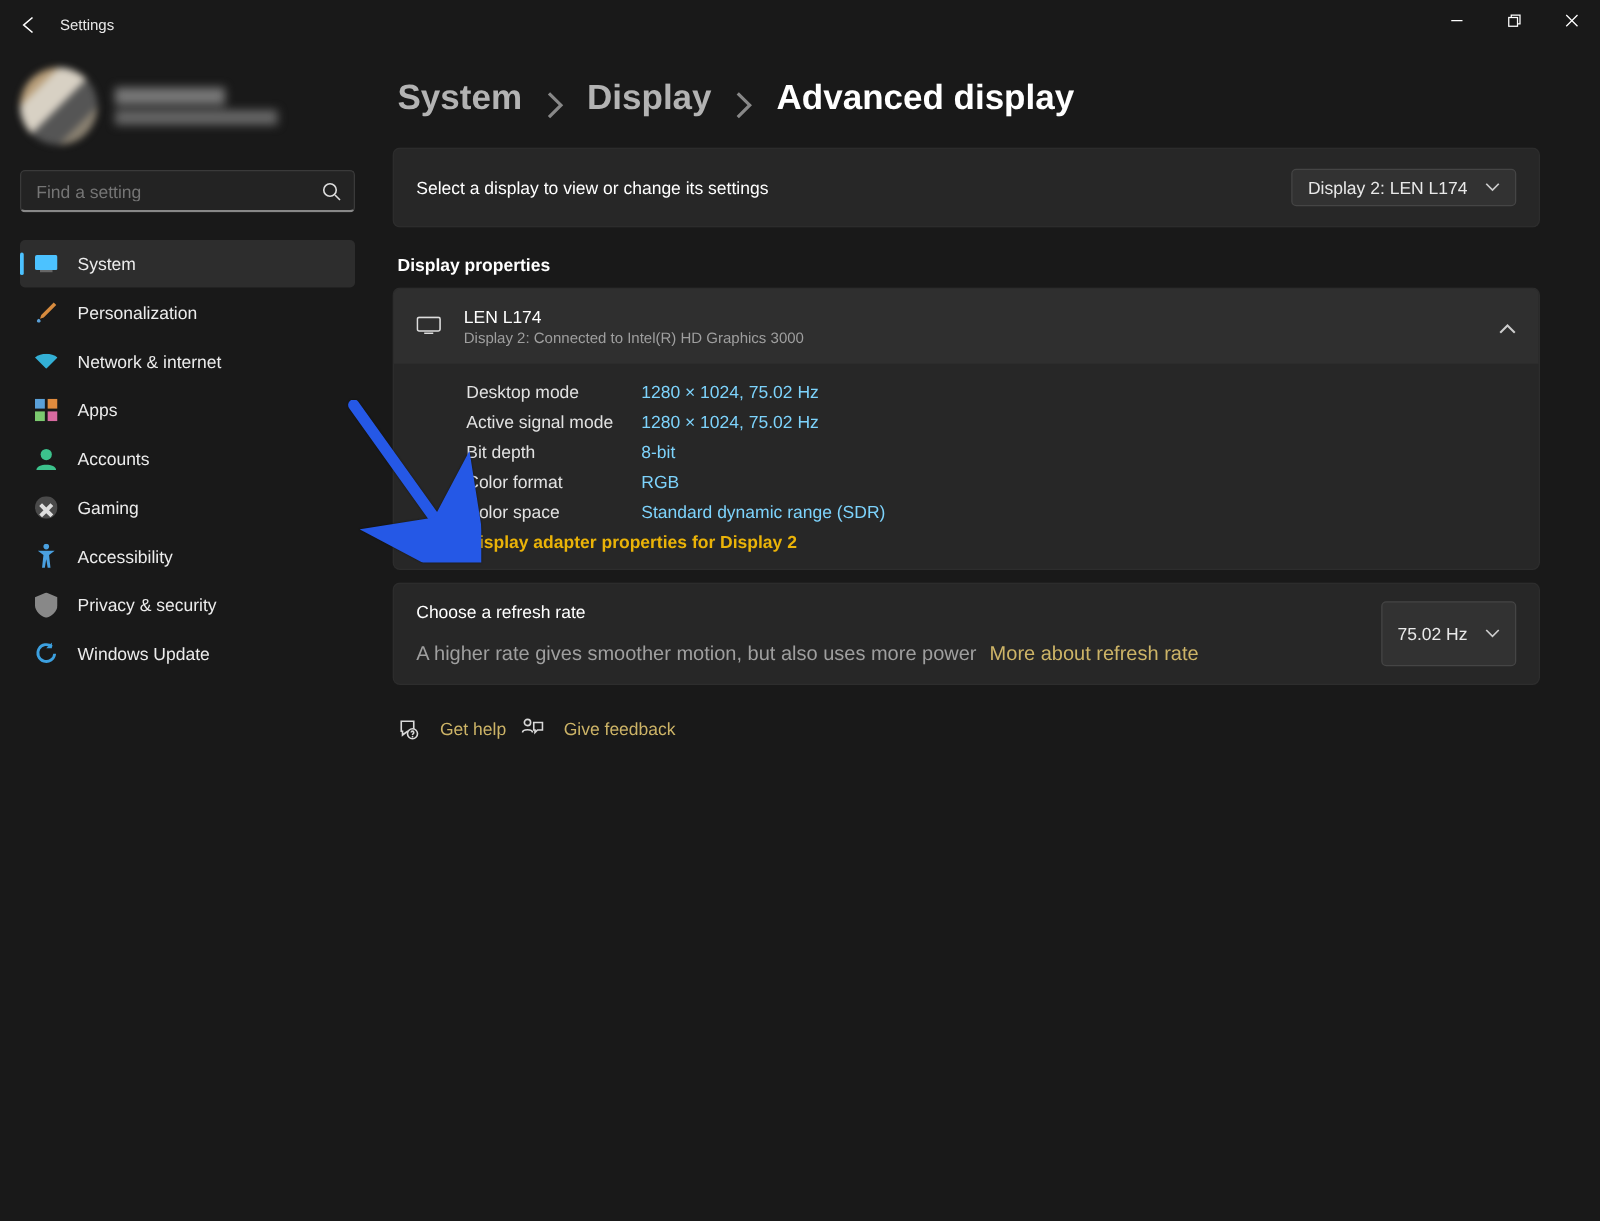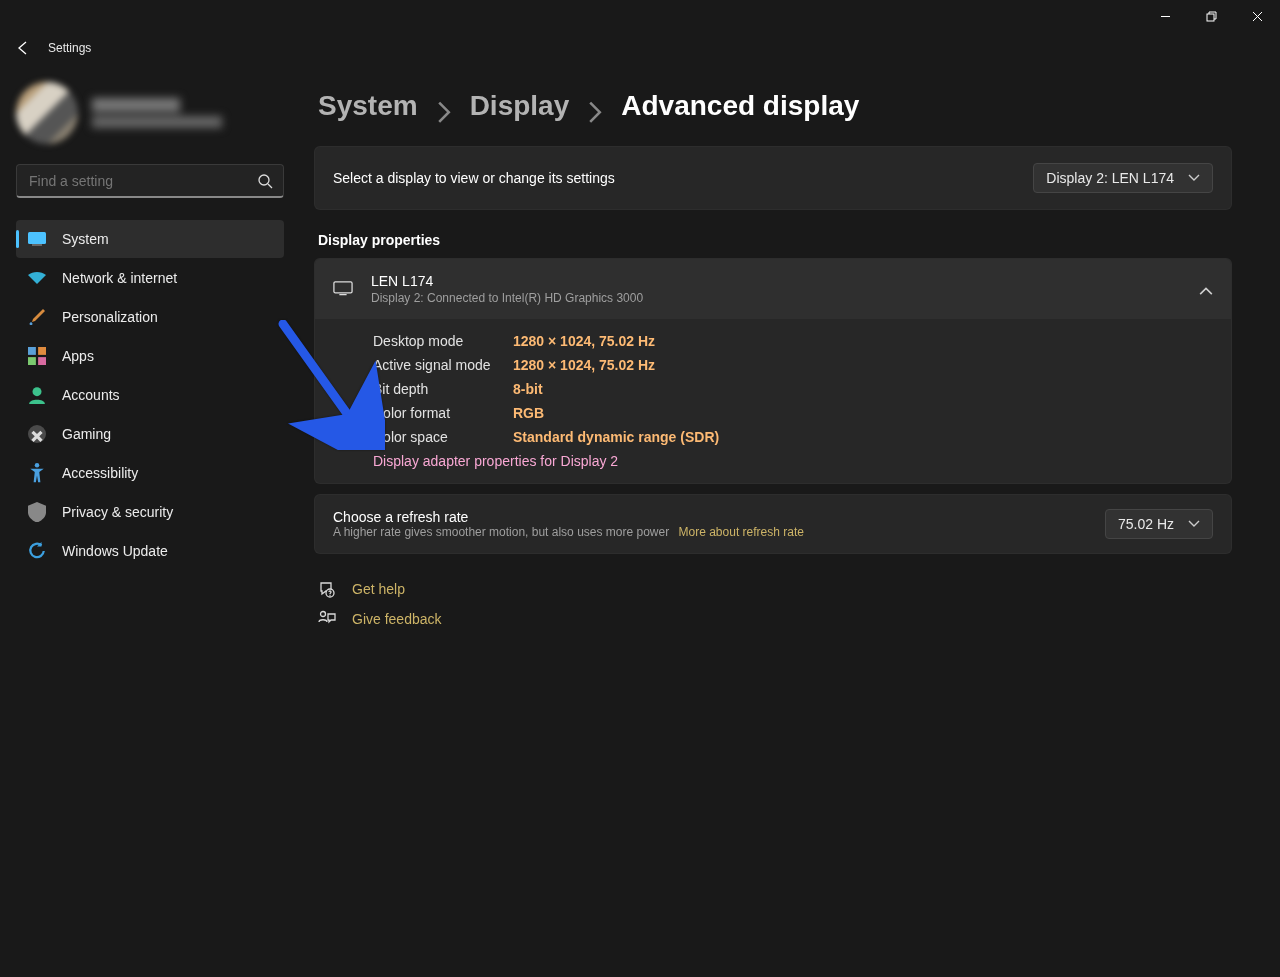--- a/index.html
+++ b/index.html
@@ -22,21 +22,21 @@
     background:var(--bg);
     color:var(--text);
     font-family:"Segoe UI",Segoe,Arial,sans-serif;
     font-size:14px;
     overflow:hidden;
     position:relative;
   }
   
   .titlebar{
     height:40px;display:flex;align-items:center;
-    padding-left:14px;gap:18px;margin-top:28px;
+    padding-left:14px;gap:18px;
   }
   .titlebar .back{width:16px;height:16px;color:var(--text);}
   .titlebar .app-title{opacity:.9;font-size:12px;}
   .window-controls{position:absolute;top:0;right:0;display:flex;}
   .window-controls .wc{width:46px;height:32px;display:flex;align-items:center;justify-content:center;color:#fff;}
   .wc svg{width:11px;height:11px;}
   
   .app{display:flex;height:calc(977px - 40px);}
   .sidebar{width:300px;padding:14px 16px 0 16px;}
   .user-card{display:flex;align-items:center;gap:14px;margin-bottom:20px;}
@@ -101,31 +101,31 @@
     background:#2f2f2f;cursor:pointer;
   }
   .card-head .hicon{width:20px;height:16px;color:#ddd;}
   .card-head .htext{flex:1;}
   .card-head .hname{font-size:14px;color:#fff;}
   .card-head .hsub{font-size:12px;color:var(--text-faint);margin-top:2px;}
   .card-head .chev{width:14px;height:14px;color:#ccc;}
   .card-body{padding:10px 18px 14px 58px;}
   .kv{display:flex;gap:0;padding:4px 0;font-size:14px;}
   .kv .k{width:140px;color:#e2e2e2;}
-  .kv .v{color:#fdba74;font-weight:bold;}
-  .card-body .adapter-link{color:#f9a8d4;font-size:14px;margin-top:4px;display:inline-block;cursor:pointer;}
+  .kv .v{color:#7dd3fc;}
+  .card-body .adapter-link{color:#eab308;font-size:14px;margin-top:4px;display:inline-block;cursor:pointer;font-weight:bold;}
   .refresh{
     background:var(--panel);border-radius:6px;padding:14px 18px;
     display:flex;justify-content:space-between;
     border:1px solid rgba(255,255,255,.03);margin-bottom:26px;
   }
   .refresh .rt{font-size:14px;}
-  .refresh .rs{font-size:12px;color:var(--text-faint);margin-top:0;}
+  .refresh .rs{font-size:16px;color:var(--text-faint);margin-top:18px;}
   .refresh .rs a{color:#cdb467;text-decoration:none;margin-left:6px;cursor:pointer;}
-  .footer-links{display:flex;flex-direction:column;gap:12px;margin-left:4px;}
+  .footer-links{display:flex;flex-direction:row;gap:12px;margin-left:4px;}
   .flink{display:flex;align-items:center;gap:16px;font-size:14px;color:#cdb467;cursor:pointer;}
   .flink .ficon{width:18px;height:18px;color:#d9d9d9;}
   
   .arrow-overlay{
     position:absolute;pointer-events:none;
     left:275px;top:320px;width:110px;height:130px;
     color:#2558e6;
   }
   .arrow-overlay svg{width:100%;height:100%;filter:drop-shadow(0 0 1px rgba(0,0,0,.4));}
 </style>
@@ -183,34 +183,34 @@
         <span class="nicon">
             <svg viewBox="0 0 18 14" fill="#4cc2ff">
               <rect x="0" y="0" width="18" height="12" rx="1.5"></rect>
               <rect x="4" y="12" width="10" height="2" fill="#666"></rect>
             </svg>
           </span>
         <span class="nlabel">System</span>
       </div>
       <div class="nav-item">
         <span class="nicon">
-            <svg viewBox="0 0 18 12" fill="#33b0d6">
-              <path d="M9 12 L0 3 C5 -1 13 -1 18 3 Z"></path>
-            </svg>
-          </span>
-        <span class="nlabel">Network &amp; internet</span>
-      </div>
-      <div class="nav-item">
-        <span class="nicon">
             <svg viewBox="0 0 18 18" fill="#d78b3e">
               <path d="M15 1 L17 3 L7 13 L4 14 L5 11 Z"></path>
               <path d="M3 14 C1 15 1 17 3 17 C5 17 5 15 3 14" fill="#5aa0d8"></path>
             </svg>
           </span>
         <span class="nlabel">Personalization</span>
+      </div>
+      <div class="nav-item">
+        <span class="nicon">
+            <svg viewBox="0 0 18 12" fill="#33b0d6">
+              <path d="M9 12 L0 3 C5 -1 13 -1 18 3 Z"></path>
+            </svg>
+          </span>
+        <span class="nlabel">Network &amp; internet</span>
       </div>
       <div class="nav-item">
         <span class="nicon">
             <svg viewBox="0 0 16 16">
               <rect x="0" y="0" width="7" height="7" fill="#5aa0d8"></rect>
               <rect x="9" y="0" width="7" height="7" fill="#e08b3e"></rect>
               <rect x="0" y="9" width="7" height="7" fill="#7bc96f"></rect>
               <rect x="9" y="9" width="7" height="7" fill="#d86aa0"></rect>
             </svg>
           </span>

